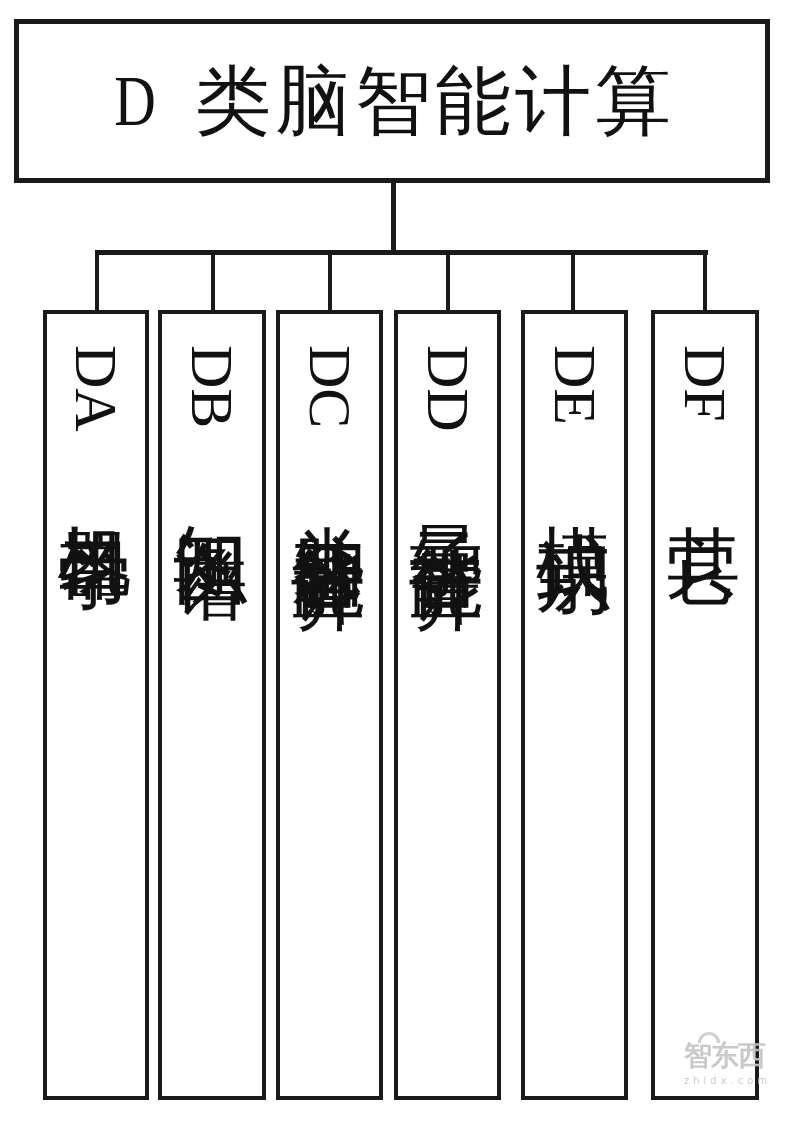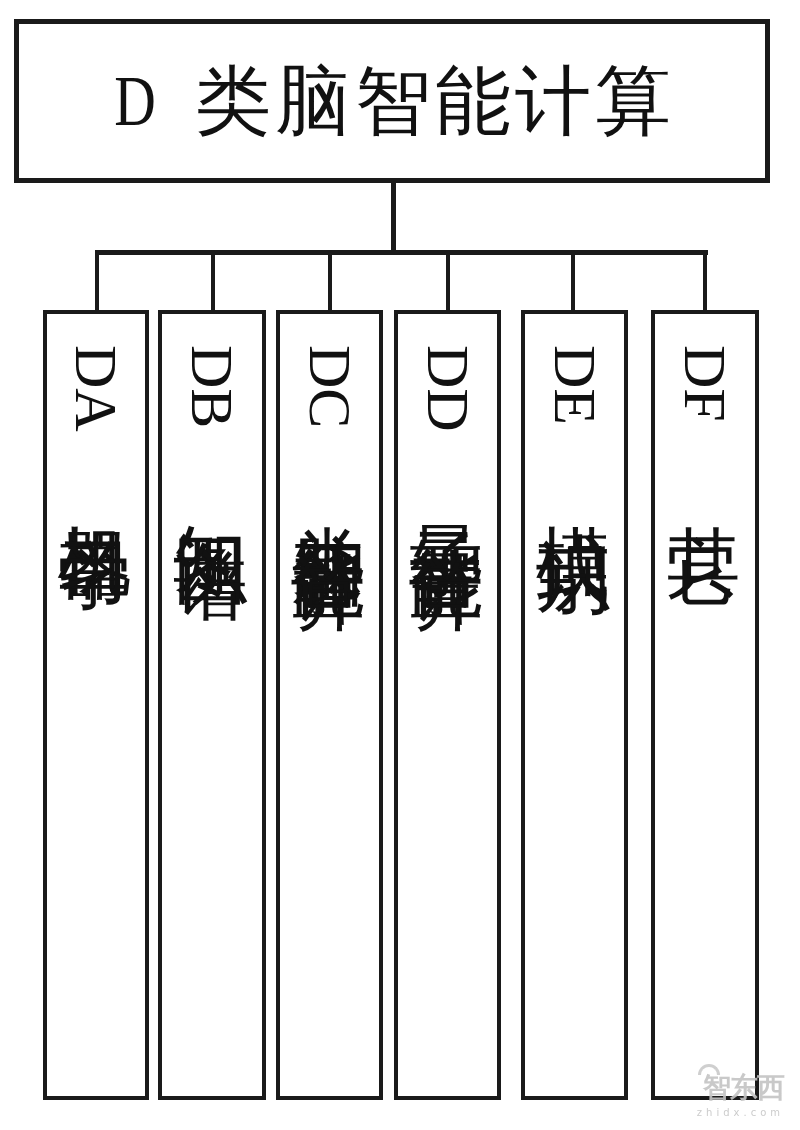--- a/index.html
+++ b/index.html
@@ -96,24 +96,24 @@
       font-family: "DejaVu Sans", "Liberation Sans", sans-serif;
       font-size: 74px;
       line-height: 1;
       letter-spacing: 7px;
       white-space: nowrap;
     }
     
     .watermark {
       position: absolute;
       left: 684px;
-      top: 1062px;
+      top: 1030px;
       width: 100px;
       height: 64px;
-      text-align: right;
+      text-align: left;
       color: #c4c4c4;
       font-family: "DejaVu Sans", sans-serif;
     }
     .wm-arc {
       position: absolute;
       left: 14px;
       top: 2px;
       width: 22px;
       height: 11px;
       border: 3px solid #cfcfcf;

